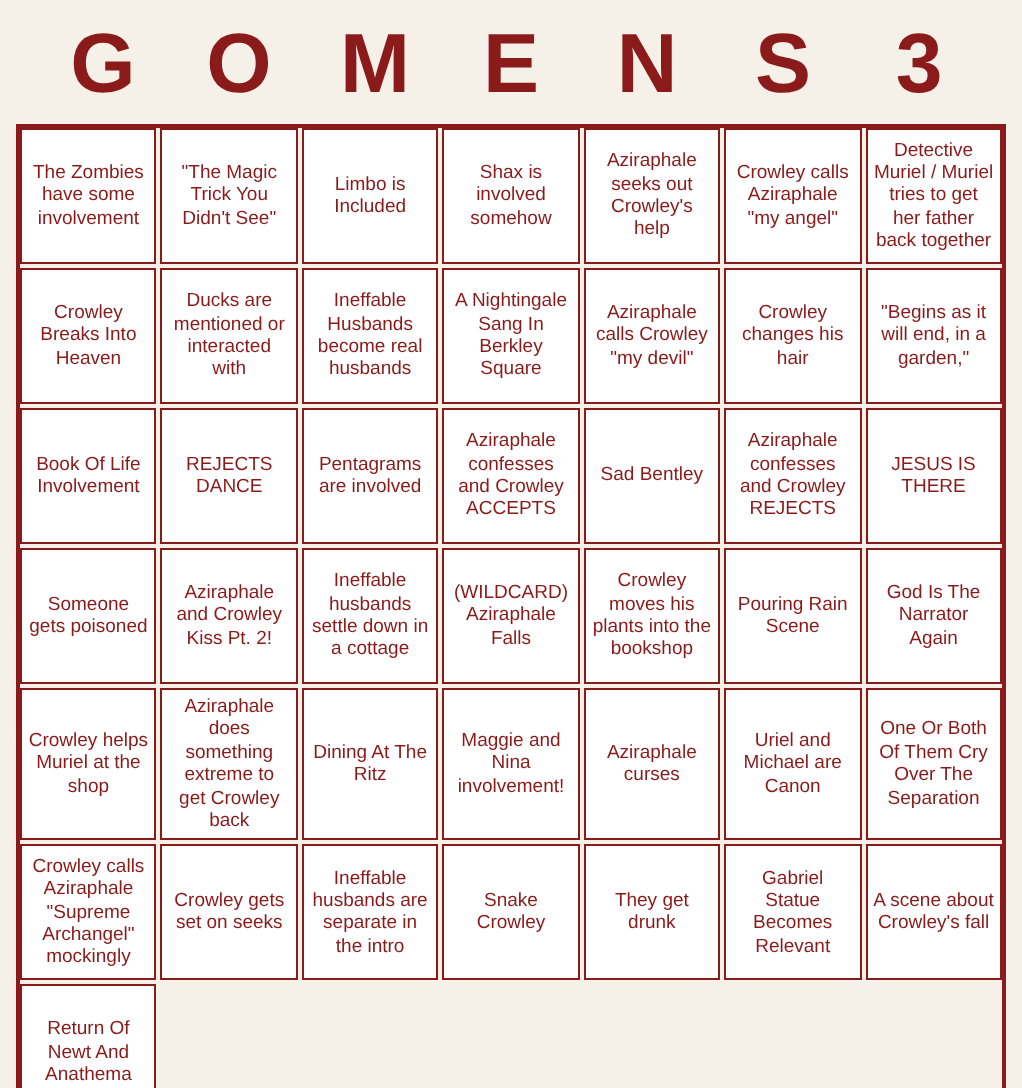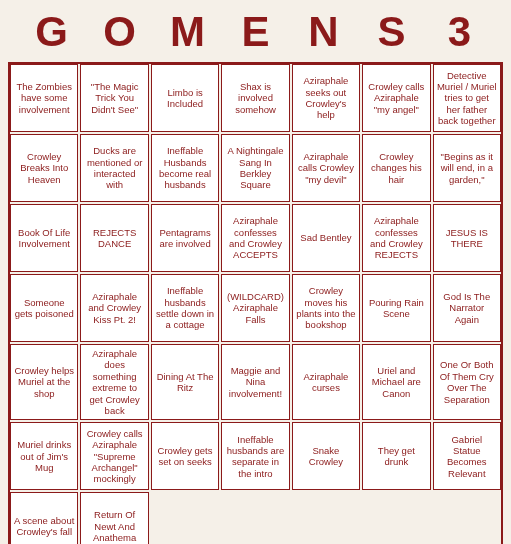--- a/index.html
+++ b/index.html
@@ -165,23 +165,20 @@
       <div class="bingo-cell">
         <span class="cell-text">Aziraphale curses</span>
       </div>
       <div class="bingo-cell">
         <span class="cell-text">Uriel and Michael are Canon</span>
       </div>
       <div class="bingo-cell">
         <span class="cell-text">One Or Both Of Them Cry Over The Separation</span>
       </div>
       <div class="bingo-cell">
-        <span class="cell-text">Muriel drinks out of Jim's Mug</span>
-      </div>
-      <div class="bingo-cell">
         <span class="cell-text">Crowley calls Aziraphale "Supreme Archangel" mockingly</span>
       </div>
       <div class="bingo-cell">
         <span class="cell-text">Crowley gets set on seeks</span>
       </div>
       <div class="bingo-cell">
         <span class="cell-text">Ineffable husbands are separate in the intro</span>
       </div>
       <div class="bingo-cell">
         <span class="cell-text">Snake Crowley</span>

